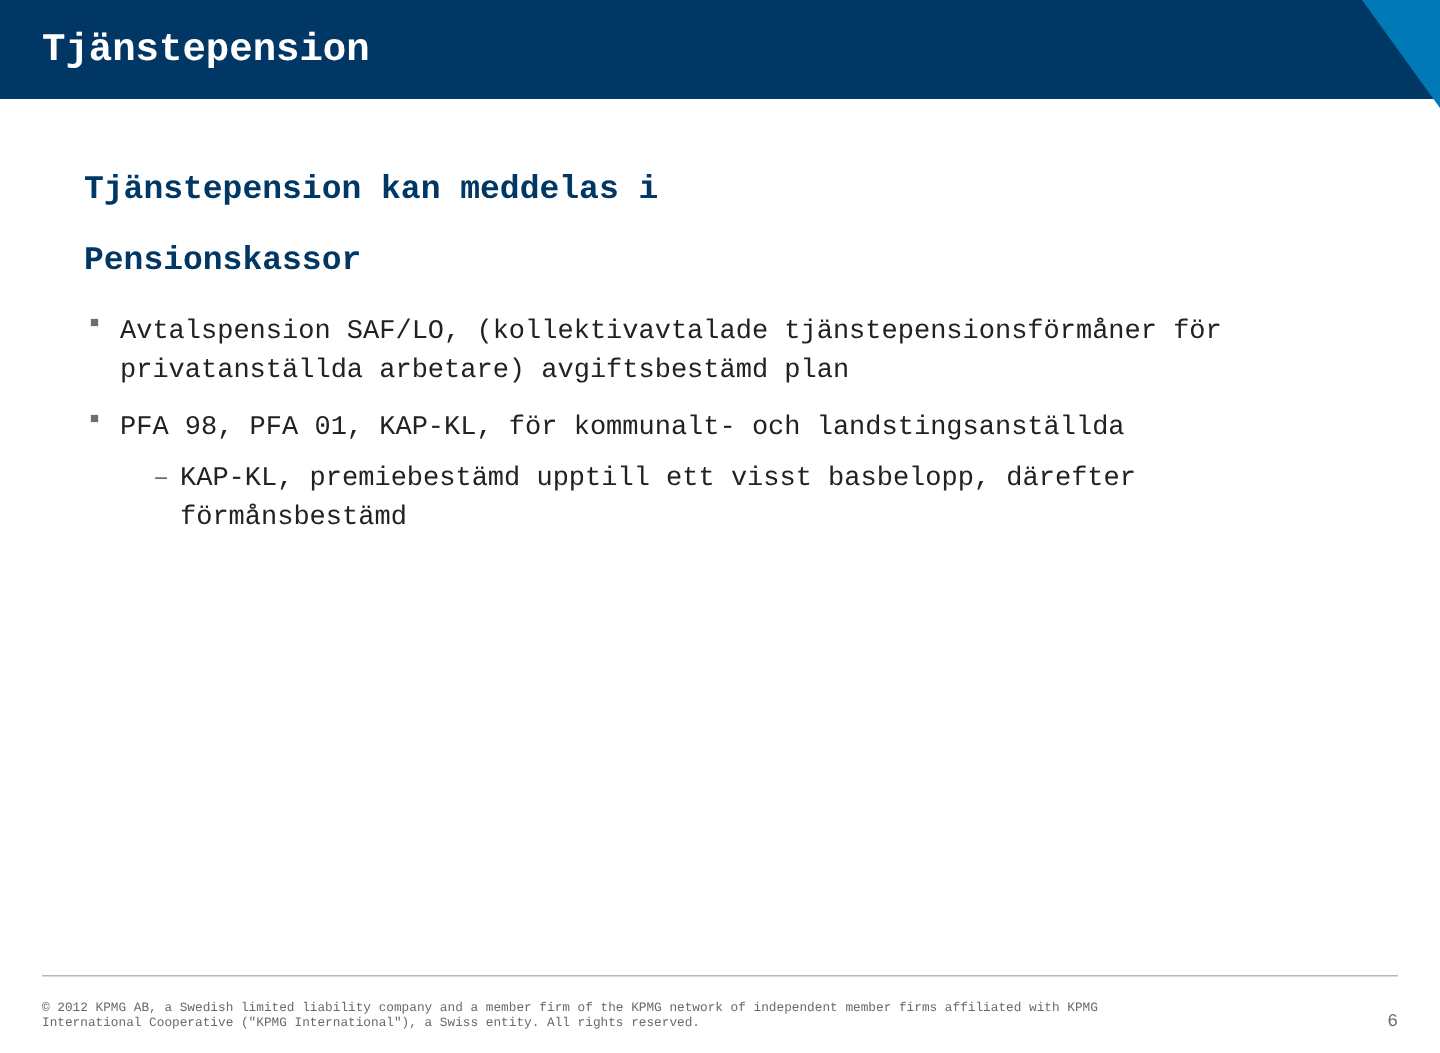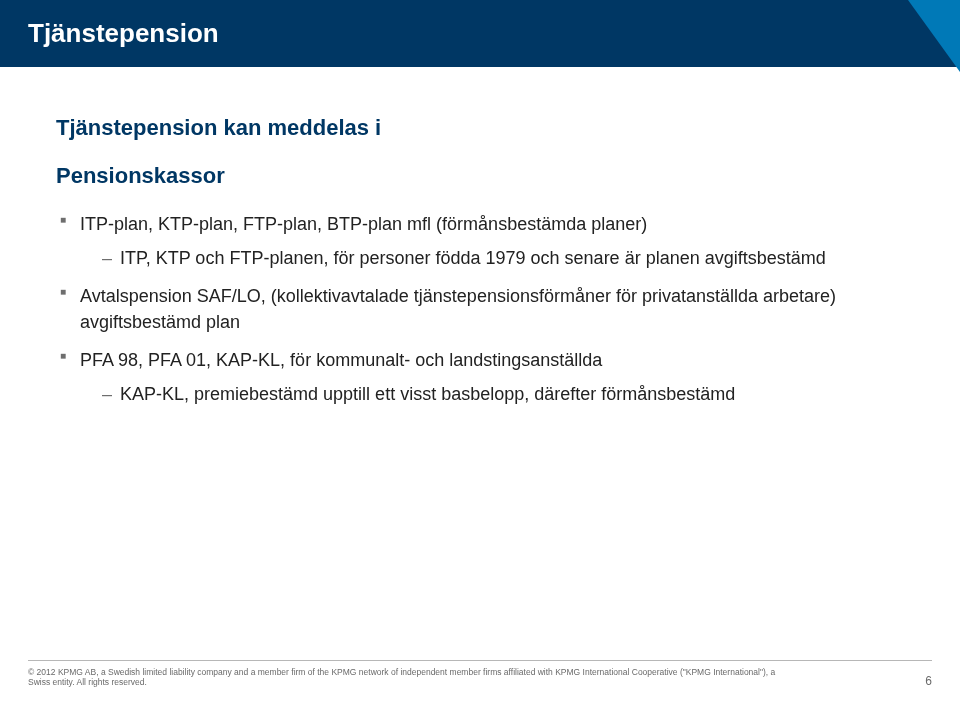--- a/index.html
+++ b/index.html
@@ -1,30 +1,30 @@
 <!DOCTYPE html>
 <html><head>
 <meta charset="utf-8">
 <style>
   * { margin: 0; padding: 0; box-sizing: border-box; }
   html, body { width: 960px; height: 702px; font-family: Arial, Helvetica, sans-serif; background: #fff; color: #222; overflow: hidden; }
-  .slide { position: relative; width: 960px; height: 702px; }
+  .slide { position: relative; width: 960px; height: 702px; font-family: Liberation Mono, monospace; }
   .title-bar { background: #003764; color: #fff; padding: 18px 28px 18px 28px; width: 100%; }
   .title-bar h1 { font-size: 26px; font-weight: bold; }
   .accent-wedge { position: absolute; top: 0; right: 0; width: 0; height: 0; border-top: 72px solid #0079b7; border-left: 52px solid transparent; }
   .content { padding: 48px 56px 0 56px; }
   .heading { color: #003764; font-size: 22px; font-weight: bold; margin-bottom: 22px; }
   .bullets { list-style: none; margin-left: 4px; }
   .bullets > li { position: relative; padding-left: 20px; font-size: 18px; line-height: 1.45; margin-bottom: 12px; color: #222; }
   .bullets > li::before { content: "■"; position: absolute; left: 0; top: 2px; font-size: 10px; color: #6e6e6e; }
   .bullets .sub { list-style: none; margin: 8px 0 4px 22px; }
   .bullets .sub li { position: relative; padding-left: 18px; font-size: 18px; line-height: 1.45; margin-bottom: 8px; color: #222; }
   .bullets .sub li::before { content: "–"; position: absolute; left: 0; top: 0; color: #6e6e6e; }
   .section-gap { margin-top: 18px; }
-  .footer { position: absolute; left: 28px; right: 28px; bottom: 14px; border-top: 1px solid #b7b7b7; padding-top: 6px; display: flex; justify-content: space-between; align-items: flex-end; gap: 48px; }
+  .footer { position: absolute; left: 28px; right: 28px; bottom: 14px; border-top: 1px solid #b7b7b7; padding-top: 16px; display: flex; justify-content: space-between; align-items: flex-end; gap: 48px; }
   .footer-text { font-size: 8.5px; line-height: 1.25; color: #6a6a6a; max-width: 760px; }
   .page-num { font-size: 12px; color: #6a6a6a; }
 </style>
 </head>
 <body>
 
 <div class="slide">
 
   <div class="title-bar">
     <h1>Tjänstepension</h1>
@@ -32,26 +32,20 @@
   <div class="accent-wedge"></div>
 
   <div class="content">
 
     <div class="heading">Tjänstepension kan meddelas i</div>
     <ul class="bullets">
     </ul>
 
     <div class="heading section-gap">Pensionskassor</div>
     <ul class="bullets">
-      <li>
-        <span>ITP-plan, KTP-plan, FTP-plan, BTP-plan mfl (förmånsbestämda planer)</span>
-        <ul class="sub">
-          <li>ITP, KTP och FTP-planen, för personer födda 1979 och senare är planen avgiftsbestämd</li>
-        </ul>
-      </li>
       <li>Avtalspension SAF/LO, (kollektivavtalade tjänstepensionsförmåner för privatanställda arbetare) avgiftsbestämd plan</li>
       <li>
         <span>PFA 98, PFA 01, KAP-KL, för kommunalt- och landstingsanställda</span>
         <ul class="sub">
           <li>KAP-KL, premiebestämd upptill ett visst basbelopp, därefter förmånsbestämd</li>
         </ul>
       </li>
     </ul>
 
   </div>

